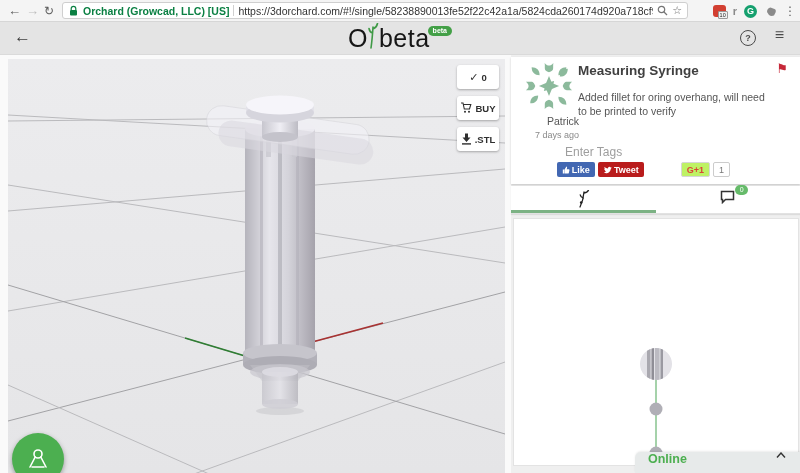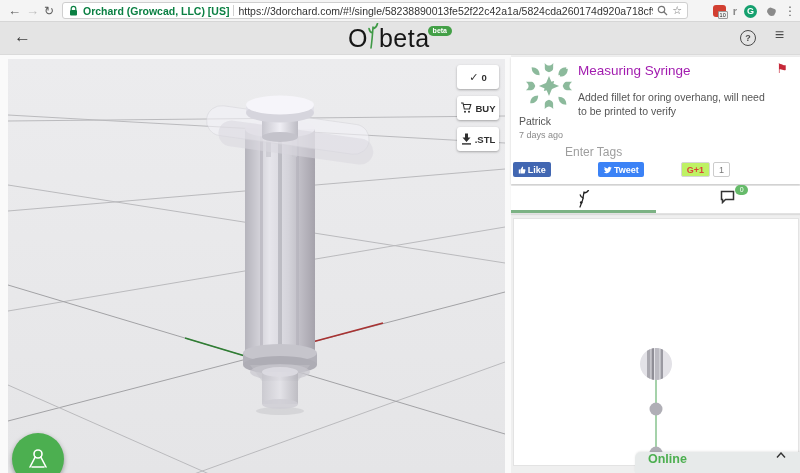--- a/index.html
+++ b/index.html
@@ -39,34 +39,34 @@
   .viewport{position:absolute;left:8px;top:4px;width:497px;height:414px;background:#e9e9eb;overflow:hidden;}
   .viewport svg.scene{position:absolute;left:0;top:0;}
   .vbtns{position:absolute;top:6px;right:6px;display:flex;flex-direction:column;gap:7px;}
   .vbtn{width:42px;height:24px;background:#fff;border-radius:3px;box-shadow:0 1px 2.5px rgba(0,0,0,.3);display:flex;align-items:center;justify-content:center;gap:3px;font-size:9.5px;font-weight:bold;color:#2f2f2f;cursor:pointer;}
   .vbtn .chk{font-size:11px;font-weight:normal;}
   .fab{position:absolute;left:4px;top:374px;width:52px;height:52px;border-radius:50%;background:#4caf50;box-shadow:0 2px 5px rgba(0,0,0,.35);display:flex;align-items:center;justify-content:center;cursor:pointer;}
 
   
   .panel{position:absolute;left:511px;top:0;width:289px;height:418px;background:#efefef;}
   .card1{position:absolute;left:0;top:2px;width:289px;height:127px;background:#fff;box-shadow:0 1px 2px rgba(0,0,0,.18);}
-  .authorcol{position:absolute;left:8px;top:3px;width:60px;text-align:left;}
+  .authorcol{position:absolute;left:8px;top:3px;width:60px;text-align:right;}
   .avatar{width:52px;height:52px;margin:0 auto;display:block;cursor:pointer;}
   .author-name{font-size:10.5px;color:#555;margin-top:3px;}
   .author-time{font-size:9px;color:#8a8a8a;margin-top:3px;}
   .info{position:absolute;left:67px;top:6px;right:30px;}
-  .title{font-size:13.5px;font-weight:normal;color:#a21caf;}
+  .title{font-size:13.5px;font-weight:bold;color:#404040;}
   .desc{font-size:10.5px;color:#555;margin-top:13px;line-height:1.3;}
   .flag{position:absolute;right:12px;top:4px;font-size:13px;color:#c62839;cursor:pointer;}
   .tags-input{position:absolute;left:17px;top:87px;width:150px;border:none;outline:none;background:transparent;font-size:12px;color:#444;font-family:"Liberation Sans",sans-serif;margin-left:35px;}
   .tags-input::placeholder{color:#9e9e9e;}
   .social{position:absolute;right:70px;bottom:7px;display:flex;align-items:center;gap:3px;}
   .sb{height:15px;display:flex;align-items:center;gap:2px;border-radius:2px;font-size:9px;font-weight:bold;padding:0 5px;cursor:pointer;box-sizing:border-box;}
   .sb-like{background:#4267b2;color:#fff;}
-  .sb-tweet{background:#3b82f6;color:#fff;margin-left:44px;}
+  .sb-tweet{background:#b91c1c;color:#fff;}
   .sb-g{background:#bef264;border:1px solid #d6d6d6;color:#db4437;margin-left:34px;}
   .sb-count{background:#fff;border:1px solid #ccc;color:#777;font-weight:normal;}
 
   .tabs{position:absolute;left:0;top:131px;width:289px;height:28px;background:#fff;border-bottom:1px solid #e2e2e2;box-sizing:border-box;box-shadow:0 1px 1px rgba(0,0,0,.08);}
   .tab{position:absolute;top:0;width:50%;height:25px;display:flex;align-items:center;justify-content:center;cursor:pointer;}
   .tab1{left:0;} .tab2{left:50%;}
   .tab-underline{position:absolute;left:0;bottom:0;width:50%;height:3px;background:#7cb284;}
   .cbadge{position:absolute;top:-5px;right:-13px;background:#66bb6a;color:#fff;font-size:7px;border-radius:7px;padding:1.5px 4.5px;}
 
   .card2{position:absolute;left:2px;top:163px;width:286px;height:248px;background:#fff;border:1px solid #e3e3e3;box-sizing:border-box;}

